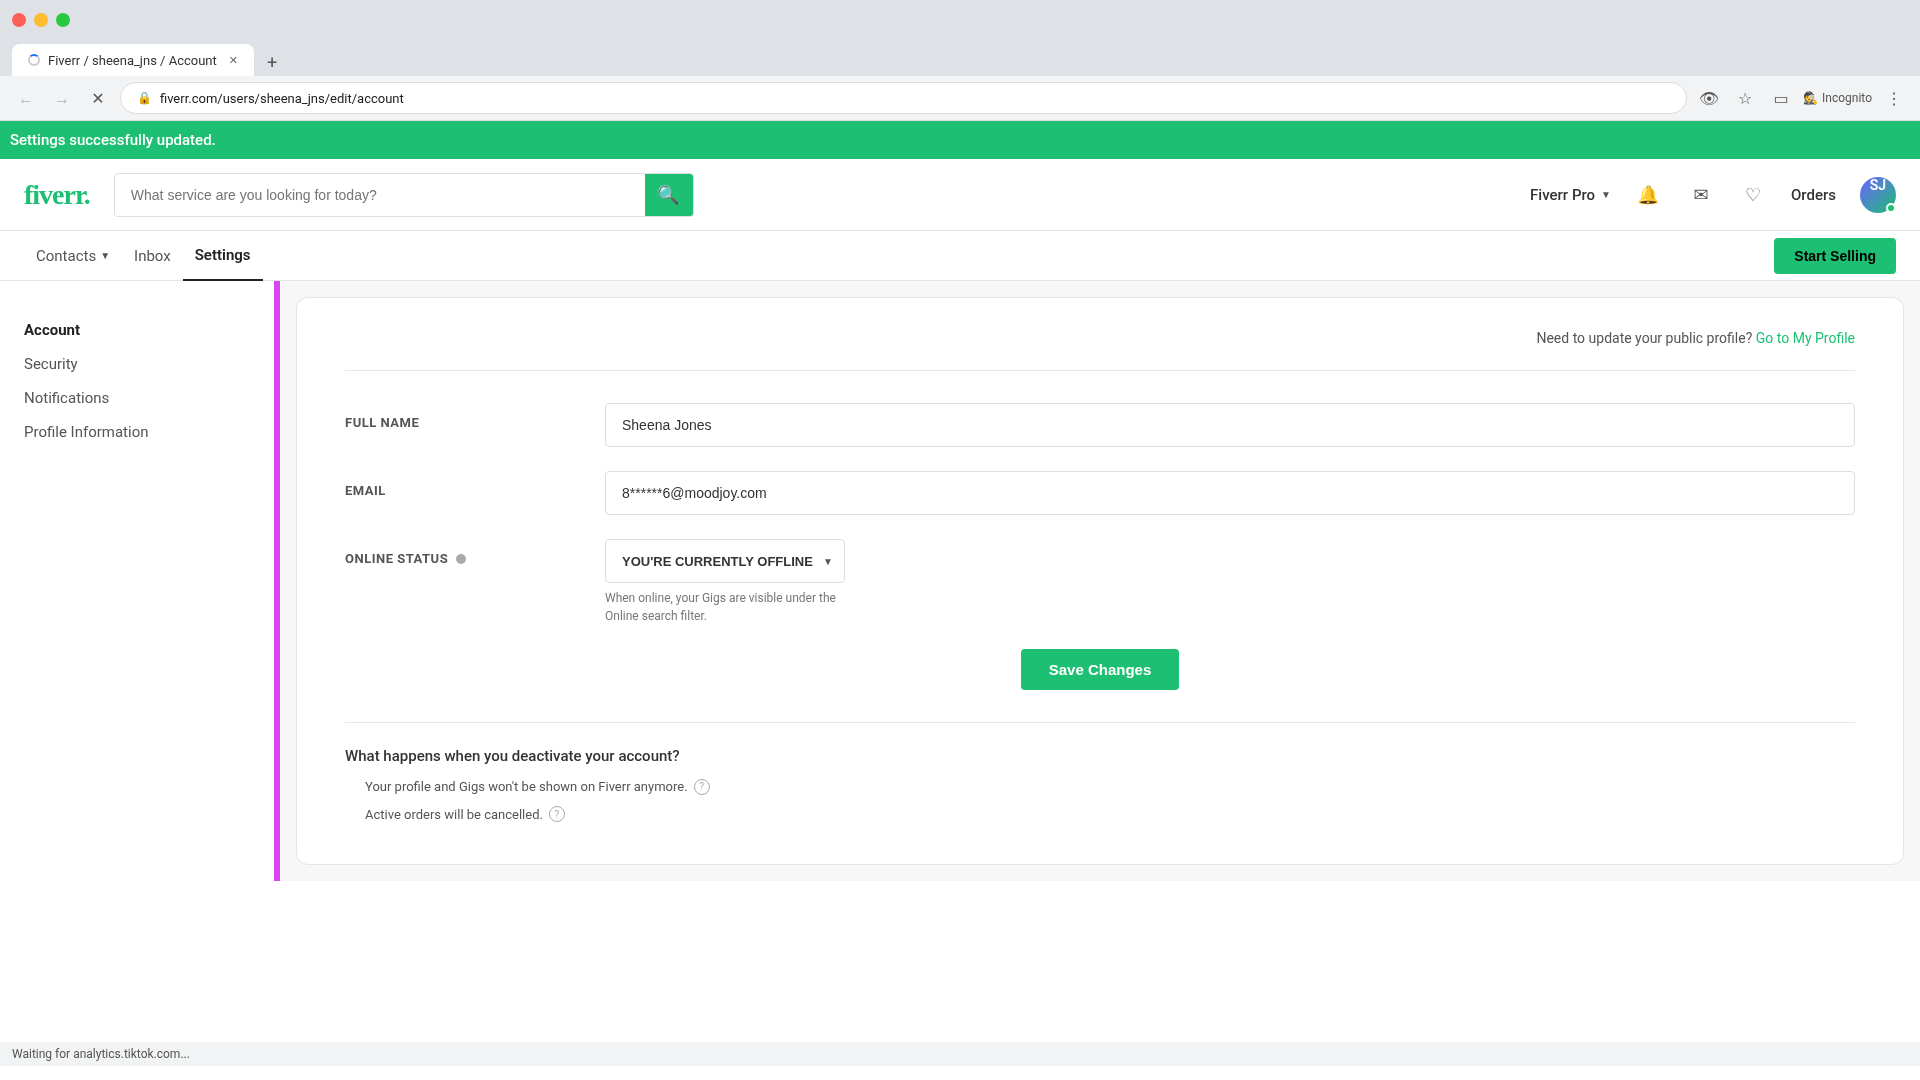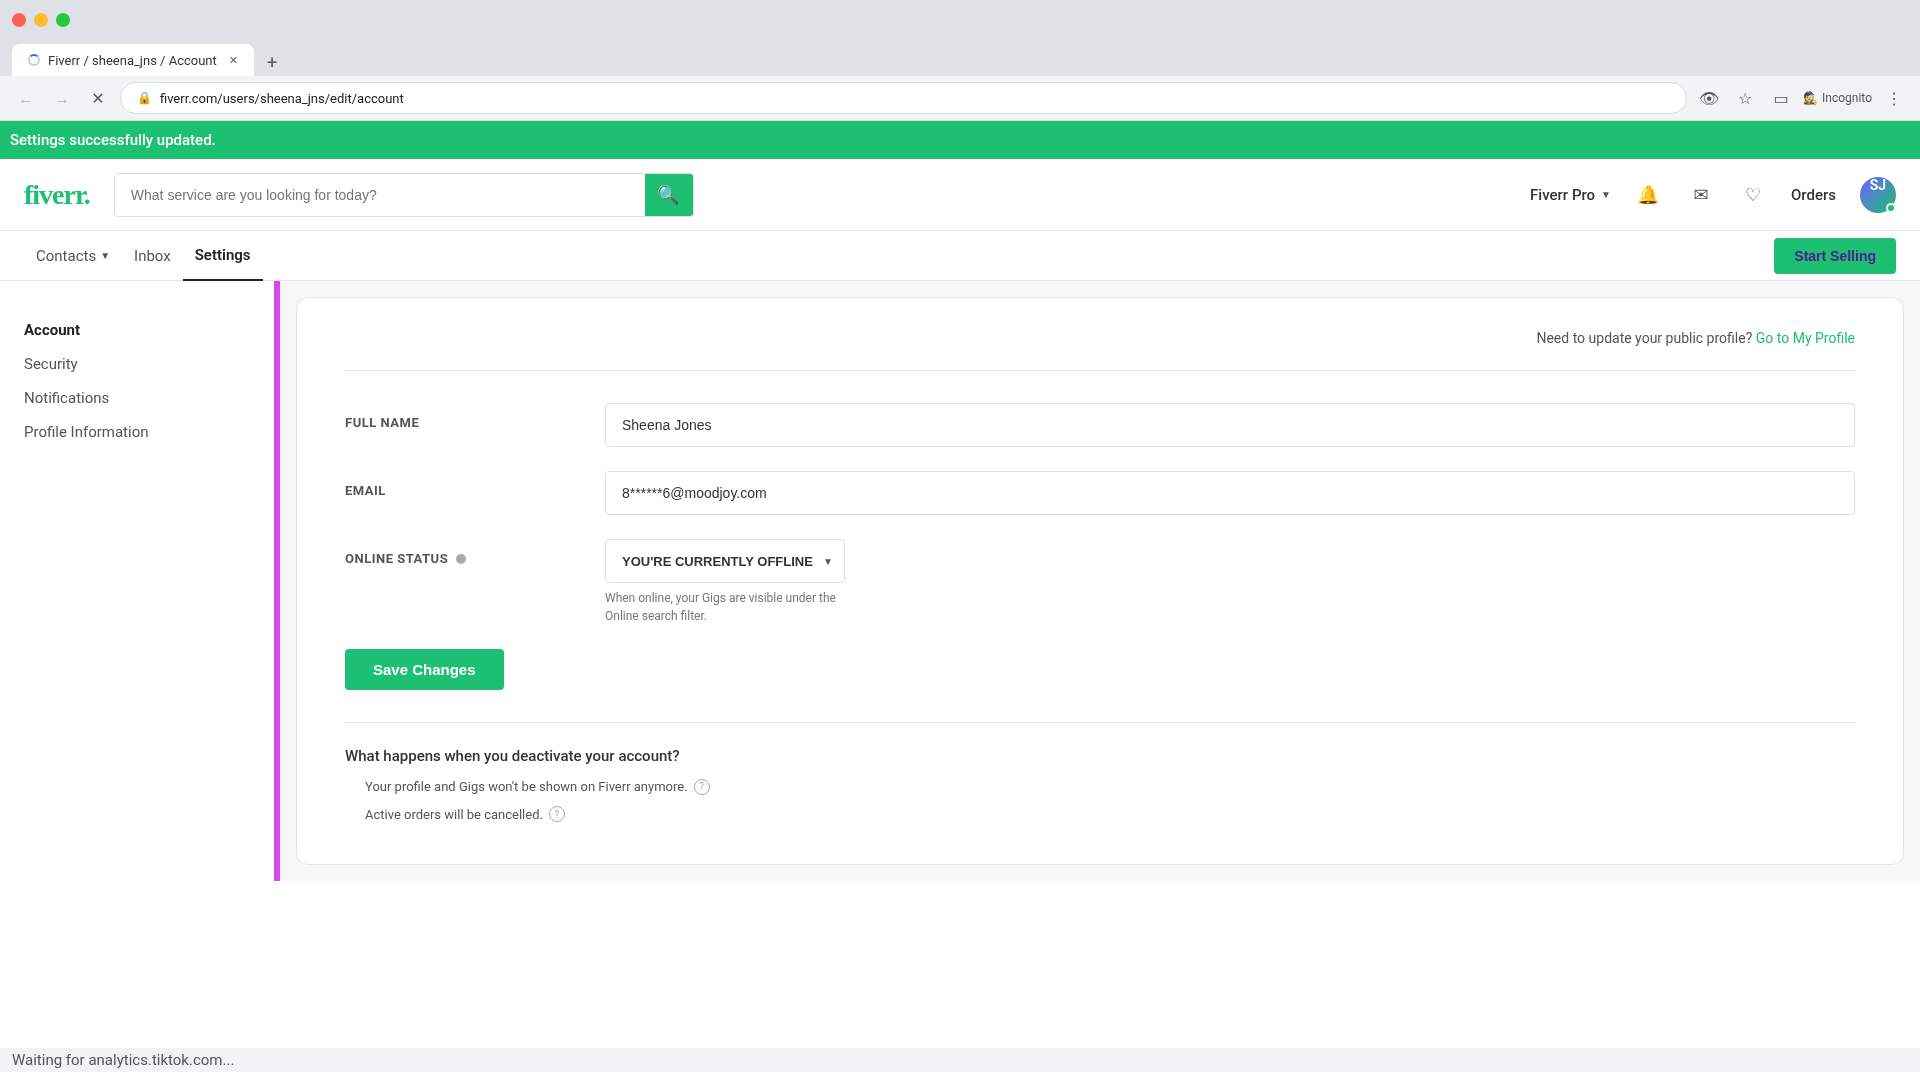--- a/index.html
+++ b/index.html
@@ -42,21 +42,21 @@
     .header-icon { width: 28px; height: 28px; display: flex; align-items: center; justify-content: center; cursor: pointer; color: #555; font-size: 18px; }
     .orders-link { font-size: 15px; color: #333; cursor: pointer; font-weight: 500; }
     .avatar { width: 36px; height: 36px; border-radius: 50%; background: linear-gradient(135deg, #6c63ff, #1dbf73); display: flex; align-items: flex-start; justify-content: center; color: #fff; font-size: 14px; font-weight: 600; cursor: pointer; position: relative; }
     .avatar-badge { position: absolute; bottom: 0; right: 0; width: 10px; height: 10px; background: #1dbf73; border-radius: 50%; border: 2px solid #fff; }
 
     
     .sub-nav { display: flex; align-items: center; padding: 0 24px; height: 50px; border-bottom: 1px solid #e4e5e7; background: #fff; }
     .sub-nav-item { font-size: 15px; color: #555; cursor: pointer; padding: 0 12px; height: 50px; display: flex; align-items: center; }
     .sub-nav-item.active { color: #222; font-weight: 600; border-bottom: 2px solid #222; }
     .sub-nav-item .chevron { font-size: 10px; margin-left: 4px; }
-    .start-selling-btn { margin-left: auto; background: #1dbf73; color: #4c1d95; border: none; border-radius: 4px; padding: 10px 20px; font-size: 14px; font-weight: 600; cursor: pointer; }
+    .start-selling-btn { margin-left: auto; background: #1dbf73; color: #000000; border: none; border-radius: 4px; padding: 10px 20px; font-size: 14px; font-weight: 600; cursor: pointer; }
 
     
     .main-content { display: flex; background: #f7f7f7; min-height: 600px; }
     .sidebar { width: 280px; padding: 32px 24px; background: #fff; border-right: 6px solid #d946ef; }
     .sidebar-item { padding: 8px 0; font-size: 15px; cursor: pointer; color: #555; }
     .sidebar-item.active { color: #222; font-weight: 700; }
     .content-area { flex: 1; padding: 32px 48px; background: #fff; margin: 16px; border-radius: 12px; border: 1px solid #e4e5e7; }
 
     
     .profile-notice { text-align: right; margin-bottom: 32px; font-size: 14px; color: #555; border-bottom: 1px solid #e4e5e7; padding-bottom: 24px; }
@@ -70,36 +70,36 @@
     
     .status-label-wrap { display: flex; align-items: center; gap: 8px; }
     .status-dot { width: 10px; height: 10px; border-radius: 50%; background: #aaa; }
     .status-select { width: 240px; border: 1px solid #ddd; border-radius: 4px; padding: 10px 16px; font-size: 13px; color: #333; background: #fff; appearance: none; cursor: pointer; outline: none; height: 44px; font-weight: 600; text-transform: uppercase; }
     .select-wrap { position: relative; display: inline-block; }
     .select-wrap::after { content: '▼'; position: absolute; right: 12px; top: 50%; transform: translateY(-50%); font-size: 10px; color: #555; pointer-events: none; }
     .status-desc { font-size: 12px; color: #777; margin-top: 6px; line-height: 1.5; max-width: 240px; }
     .status-row-inputs { flex: 1; }
 
     
-    .save-btn-row { display: flex; justify-content: flex-start; margin-top: 16px; margin-bottom: 32px; }
+    .save-btn-row { display: flex; justify-content: center; margin-top: 16px; margin-bottom: 32px; }
     .save-btn { background: #1dbf73; color: #fff; border: none; border-radius: 4px; padding: 12px 28px; font-size: 15px; font-weight: 600; cursor: pointer; }
 
     
     .section-divider { border: none; border-top: 1px solid #e4e5e7; margin: 0 0 24px; }
     .deactivation-row { display: flex; gap: 48px; }
     .deactivation-label { font-size: 13px; font-weight: 700; color: #555; text-transform: uppercase; letter-spacing: 0.5px; width: 260px; }
     .deactivation-info { flex: 1; }
     .deactivation-info h4 { font-size: 15px; color: #333; font-weight: 500; margin-bottom: 12px; }
     .deactivation-info ul { list-style: disc; padding-left: 20px; }
     .deactivation-info ul li { font-size: 13px; color: #555; margin-bottom: 8px; line-height: 1.5; display: flex; align-items: center; gap: 6px; }
     .deactivation-info ul li::marker { color: #555; }
     .help-icon { display: inline-flex; align-items: center; justify-content: center; width: 16px; height: 16px; border-radius: 50%; border: 1px solid #aaa; font-size: 10px; color: #aaa; cursor: pointer; }
 
     
-    .status-bar { position: fixed; bottom: 8px; left: 0; right: 0; background: #f1f3f4; padding: 4px 12px; font-size: 15px; color: #555; height: 24px; display: flex; align-items: center; }
+    .status-bar { position: fixed; bottom: 14px; left: 0; right: 0; background: #f1f3f4; padding: 4px 12px; font-size: 12px; color: #555; height: 24px; display: flex; align-items: center; }
 
     
     .tab-spinner { width: 12px; height: 12px; border: 2px solid #ccc; border-top-color: #1a73e8; border-radius: 50%; animation: spin 0.8s linear infinite; }
     @keyframes spin { to { transform: rotate(360deg); } }
   </style>
 </head>
 <body>
 
 <div class="browser-chrome">
   <div class="browser-titlebar">

